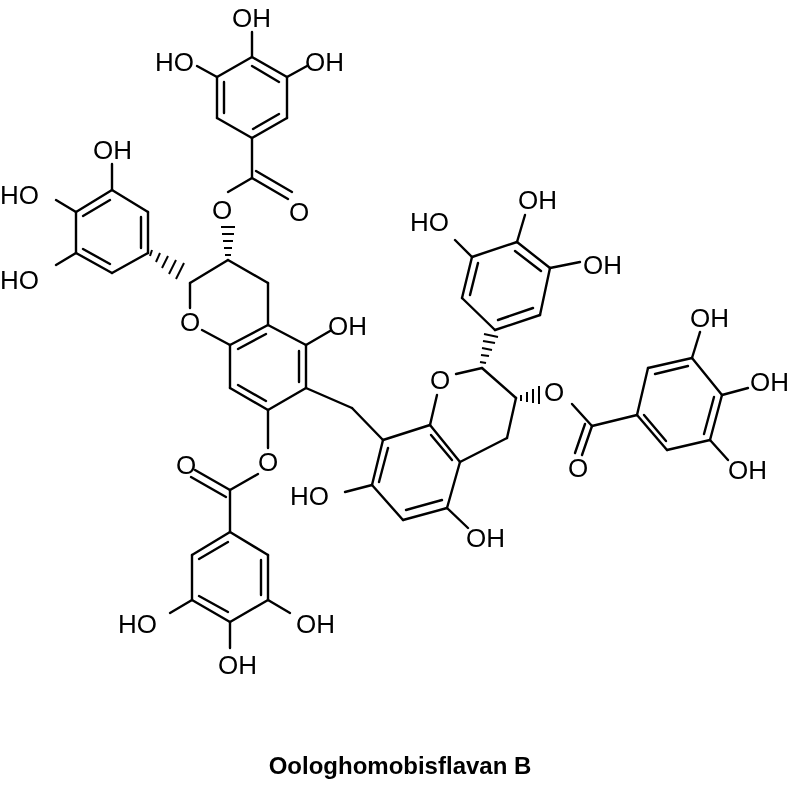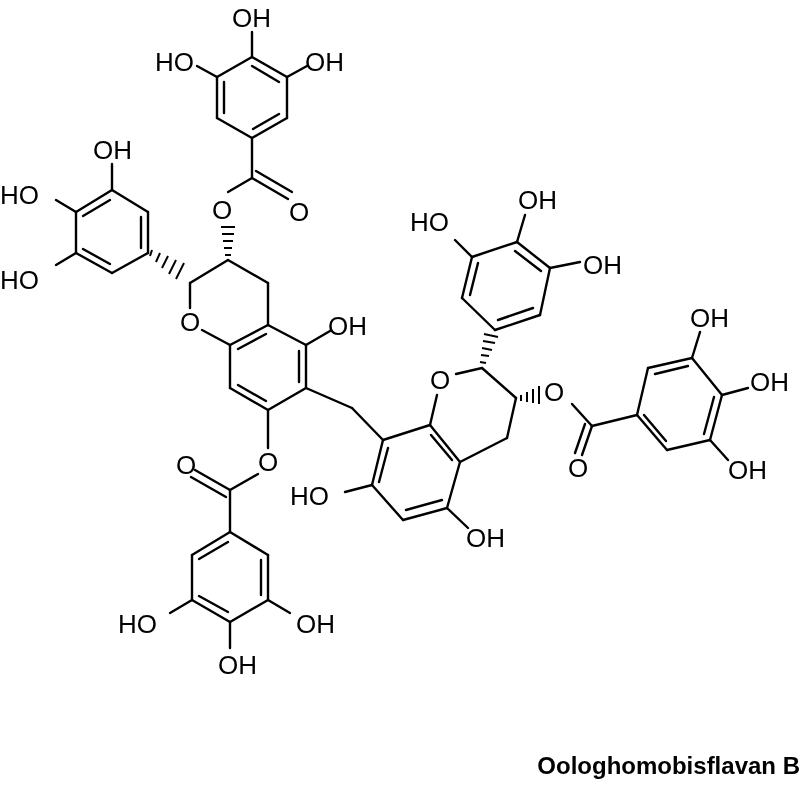--- a/index.html
+++ b/index.html
@@ -2,21 +2,21 @@
 <html><head>
 <meta charset="utf-8">
 <style>
   html, body { margin: 0; padding: 0; background: #ffffff; }
   body { width: 800px; height: 789px; position: relative; overflow: hidden; }
   #structure { position: absolute; left: 0; top: 0; width: 800px; height: 789px; }
   .bond { stroke: #000000; stroke-width: 2.4; stroke-linecap: round; fill: none; }
   .hash { stroke: #000000; stroke-width: 2; }
   .atom { font-family: "Liberation Sans", sans-serif; font-size: 26px; fill: #000000; dominant-baseline: central; }
   .caption {
-    position: absolute; left: 0; width: 800px; top: 752px; text-align: right;
+    position: absolute; left: 0; width: 800px; top: 752px; text-align: center;
     font-family: "Liberation Sans", sans-serif; font-weight: bold; font-size: 24px; color: #000000;
   }
 </style>
 </head>
 <body>
 
 <svg id="structure" viewBox="0 0 800 789" xmlns="http://www.w3.org/2000/svg">
 
   <g>
 

